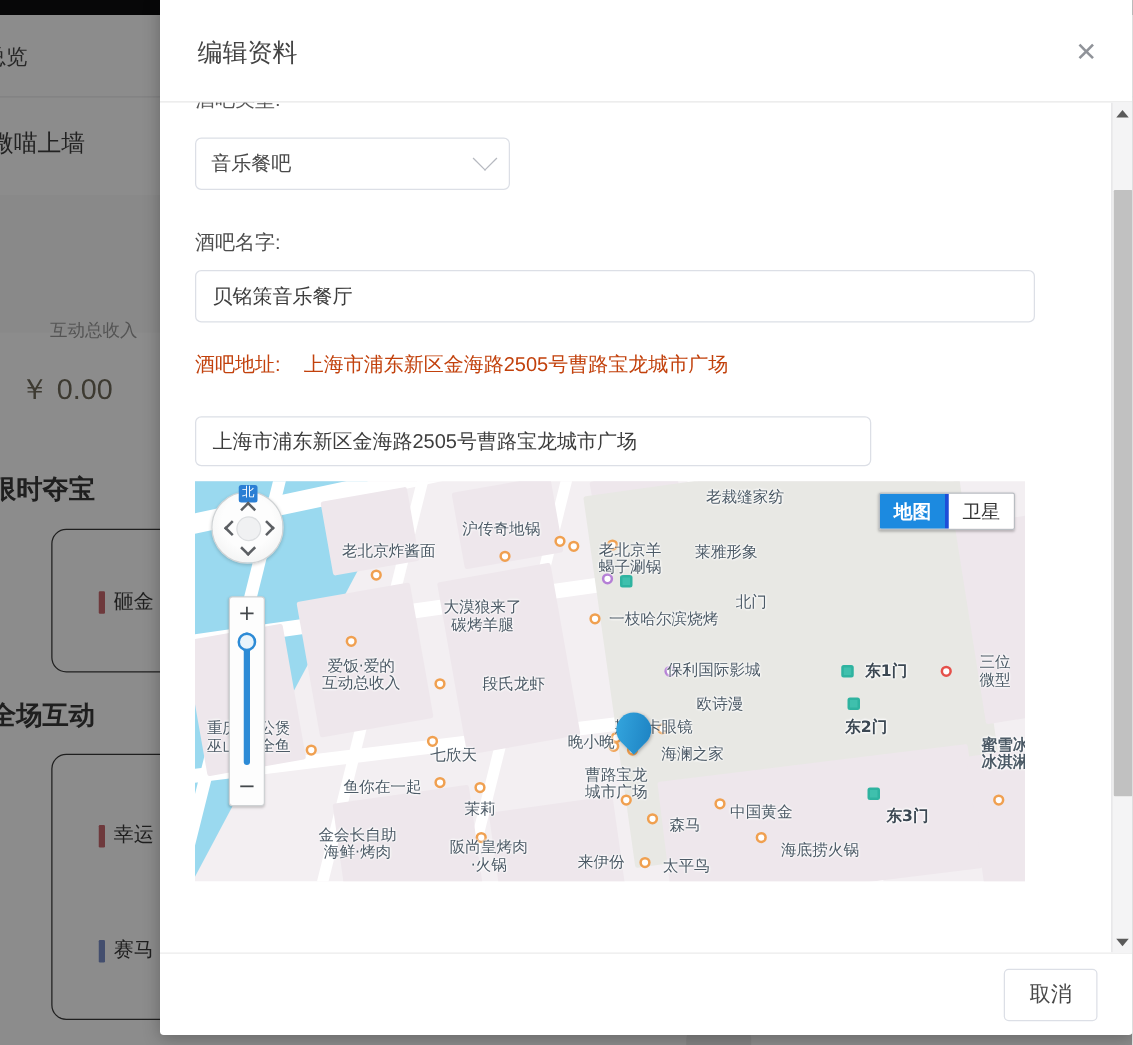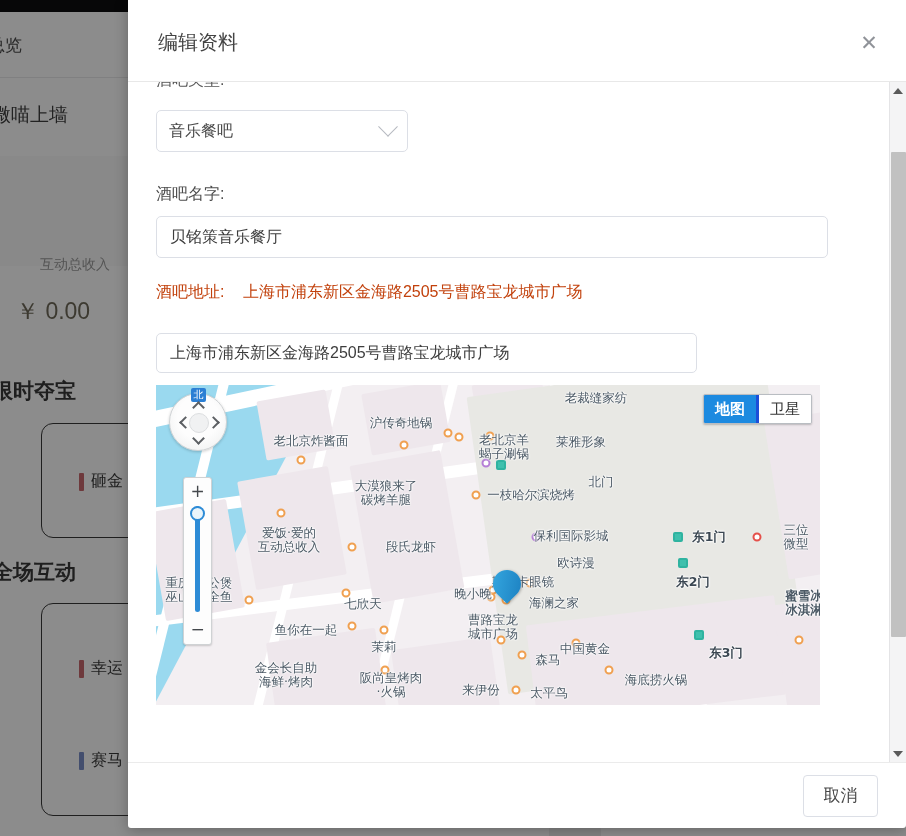--- a/index.html
+++ b/index.html
@@ -549,21 +549,21 @@
               <div class="poi" style="left: 64px; top: 205px;">公煲
 全鱼</div>
               <div class="poi" style="left: 207px; top: 219px;">七欣天</div>
               <div class="poi" style="left: 640px; top: 152px;">三位
 微型</div>
               <div class="poi" style="left: 337px; top: 242px;">曹路宝龙
 城市广场</div>
               <div class="poi" style="left: 150px; top: 245px;">鱼你在一起</div>
               <div class="poi" style="left: 228px; top: 262px;">茉莉</div>
               <div class="poi" style="left: 392px; top: 275px;">森马</div>
-              <div class="poi" style="left: 429px; top: 265px; font-family: Liberation Mono, monospace;">中国黄金</div>
+              <div class="poi" style="left: 453px; top: 265px;">中国黄金</div>
               <div class="poi dark" style="left: 570px; top: 268px;">东3门</div>
               <div class="poi" style="left: 648px; top: 218px; font-weight: bold;">蜜雪冰
 冰淇淋</div>
               <div class="poi" style="left: 130px; top: 290px;">金会长自助
 海鲜·烤肉</div>
               <div class="poi" style="left: 235px; top: 300px;">阪尚皇烤肉
 ·火锅</div>
               <div class="poi" style="left: 325px; top: 305px;">来伊份</div>
               <div class="poi" style="left: 393px; top: 308px;">太平鸟</div>
               <div class="poi" style="left: 500px; top: 295px;">海底捞火锅</div>

